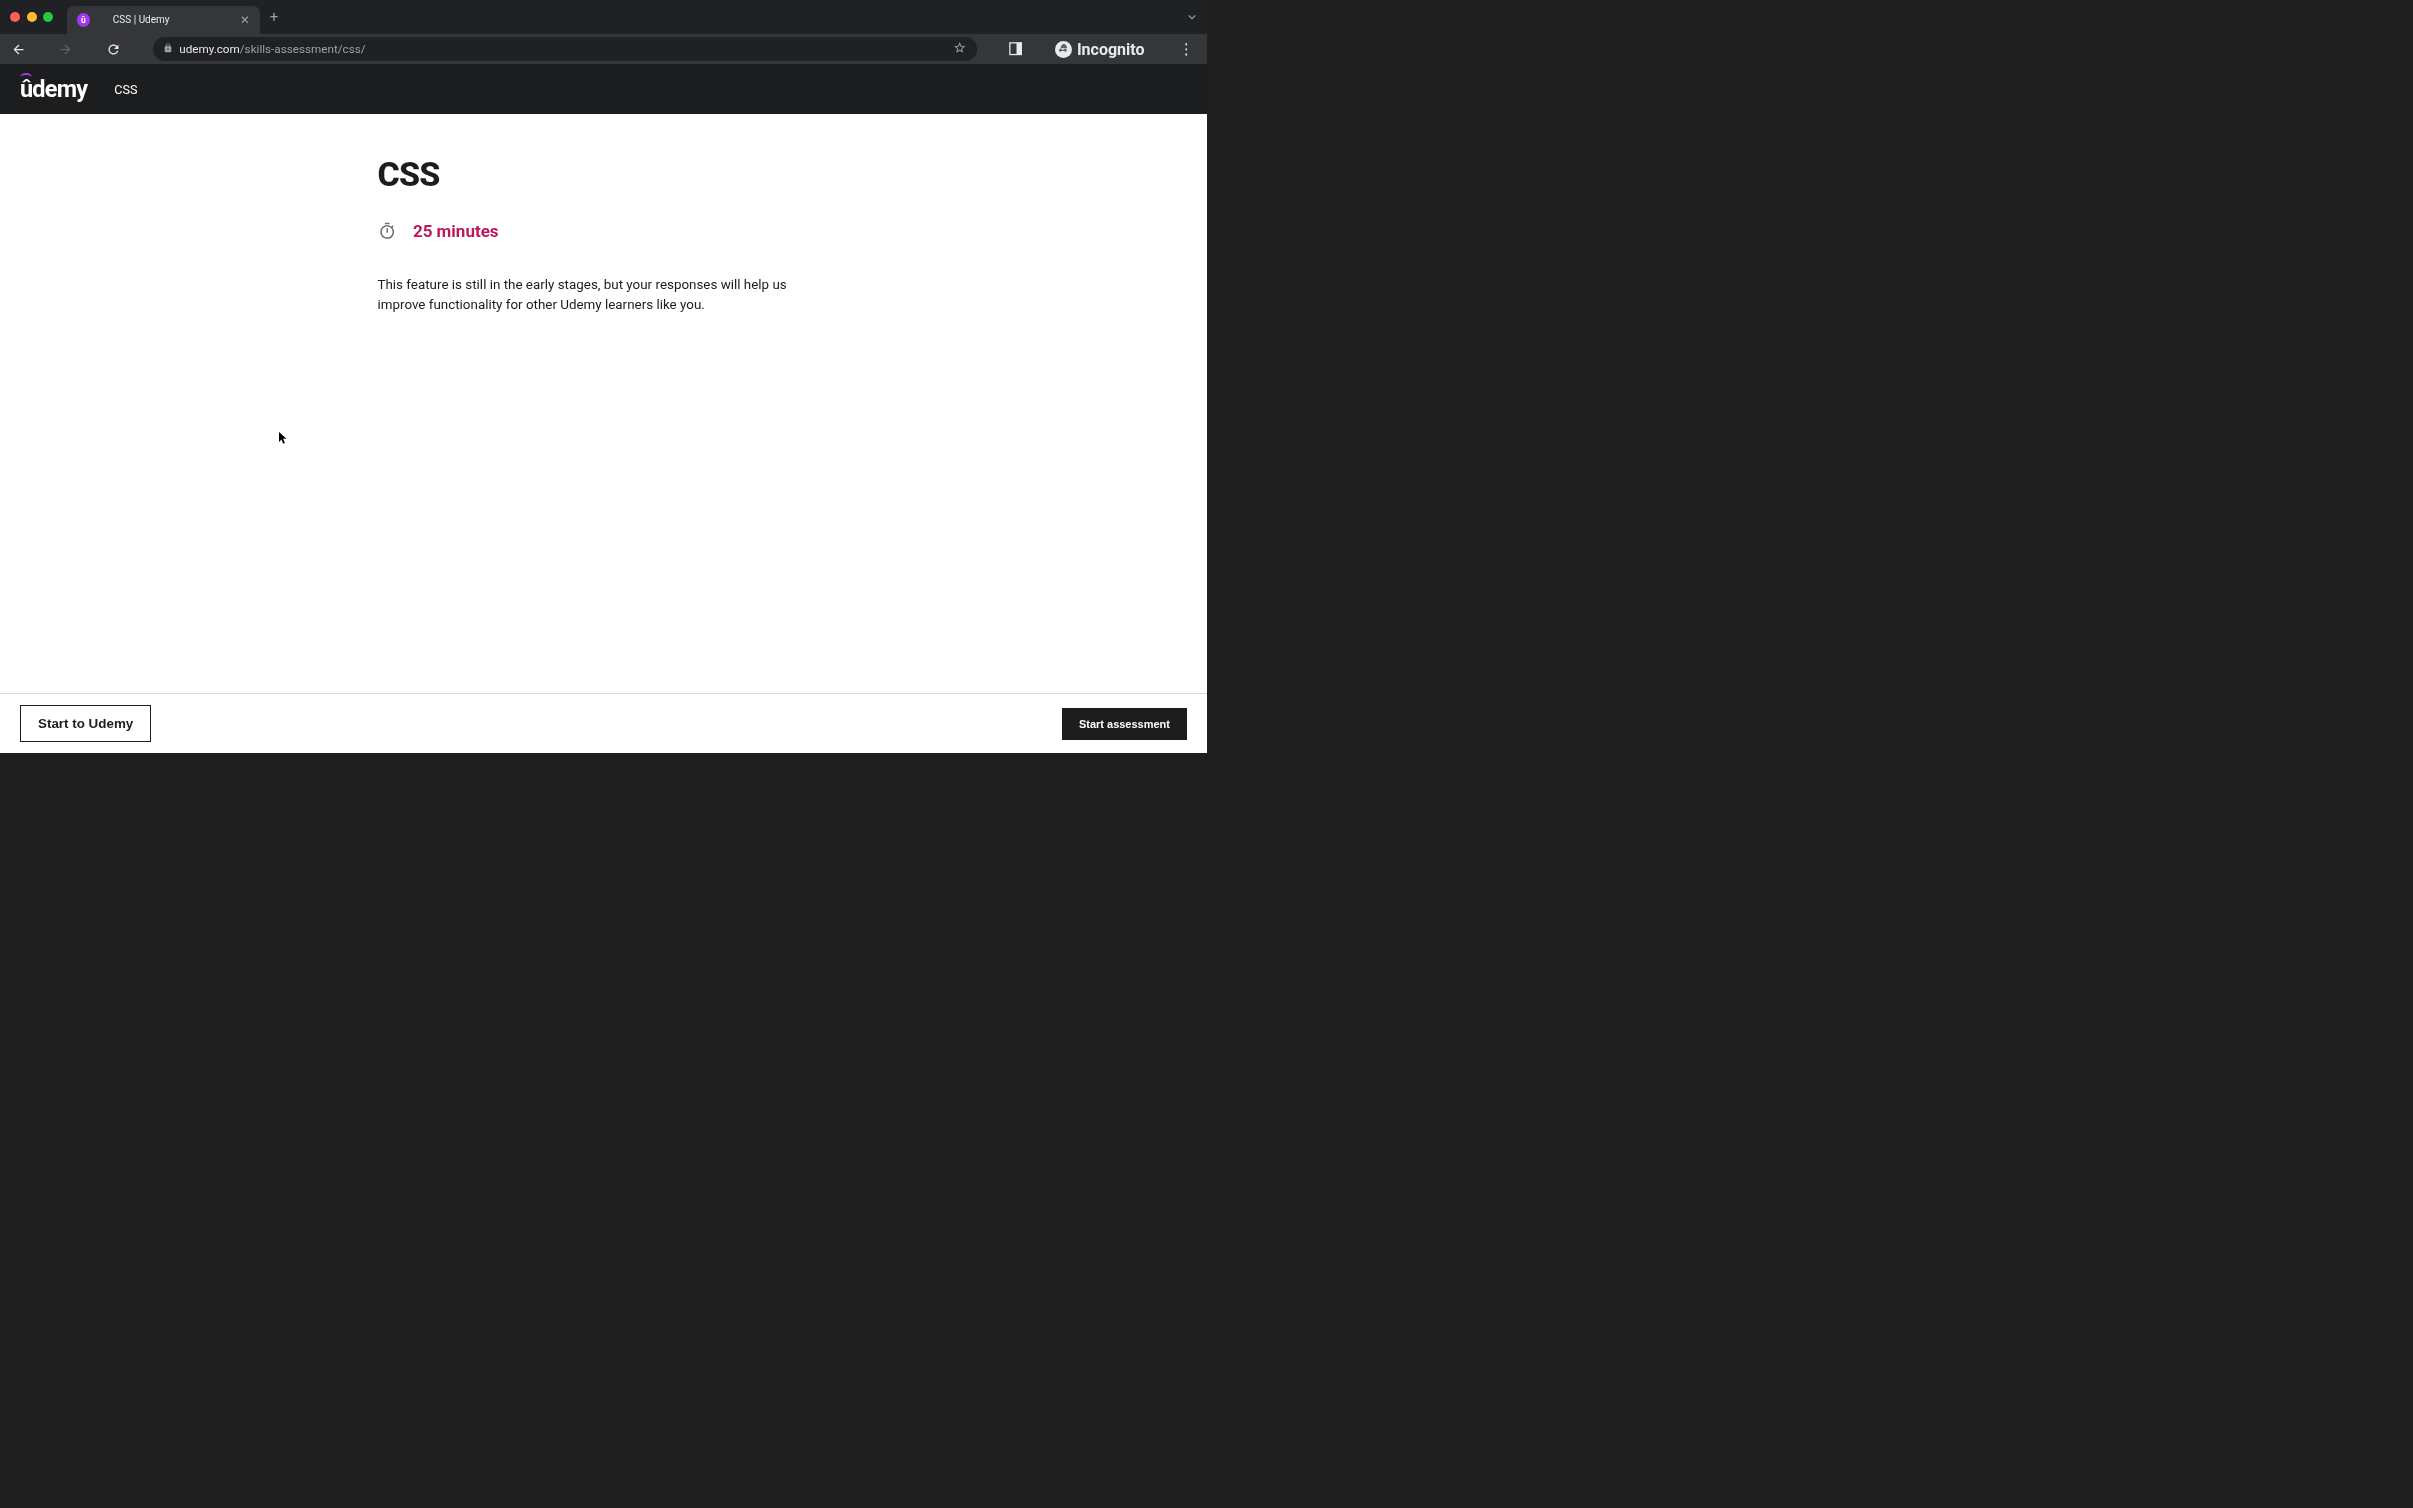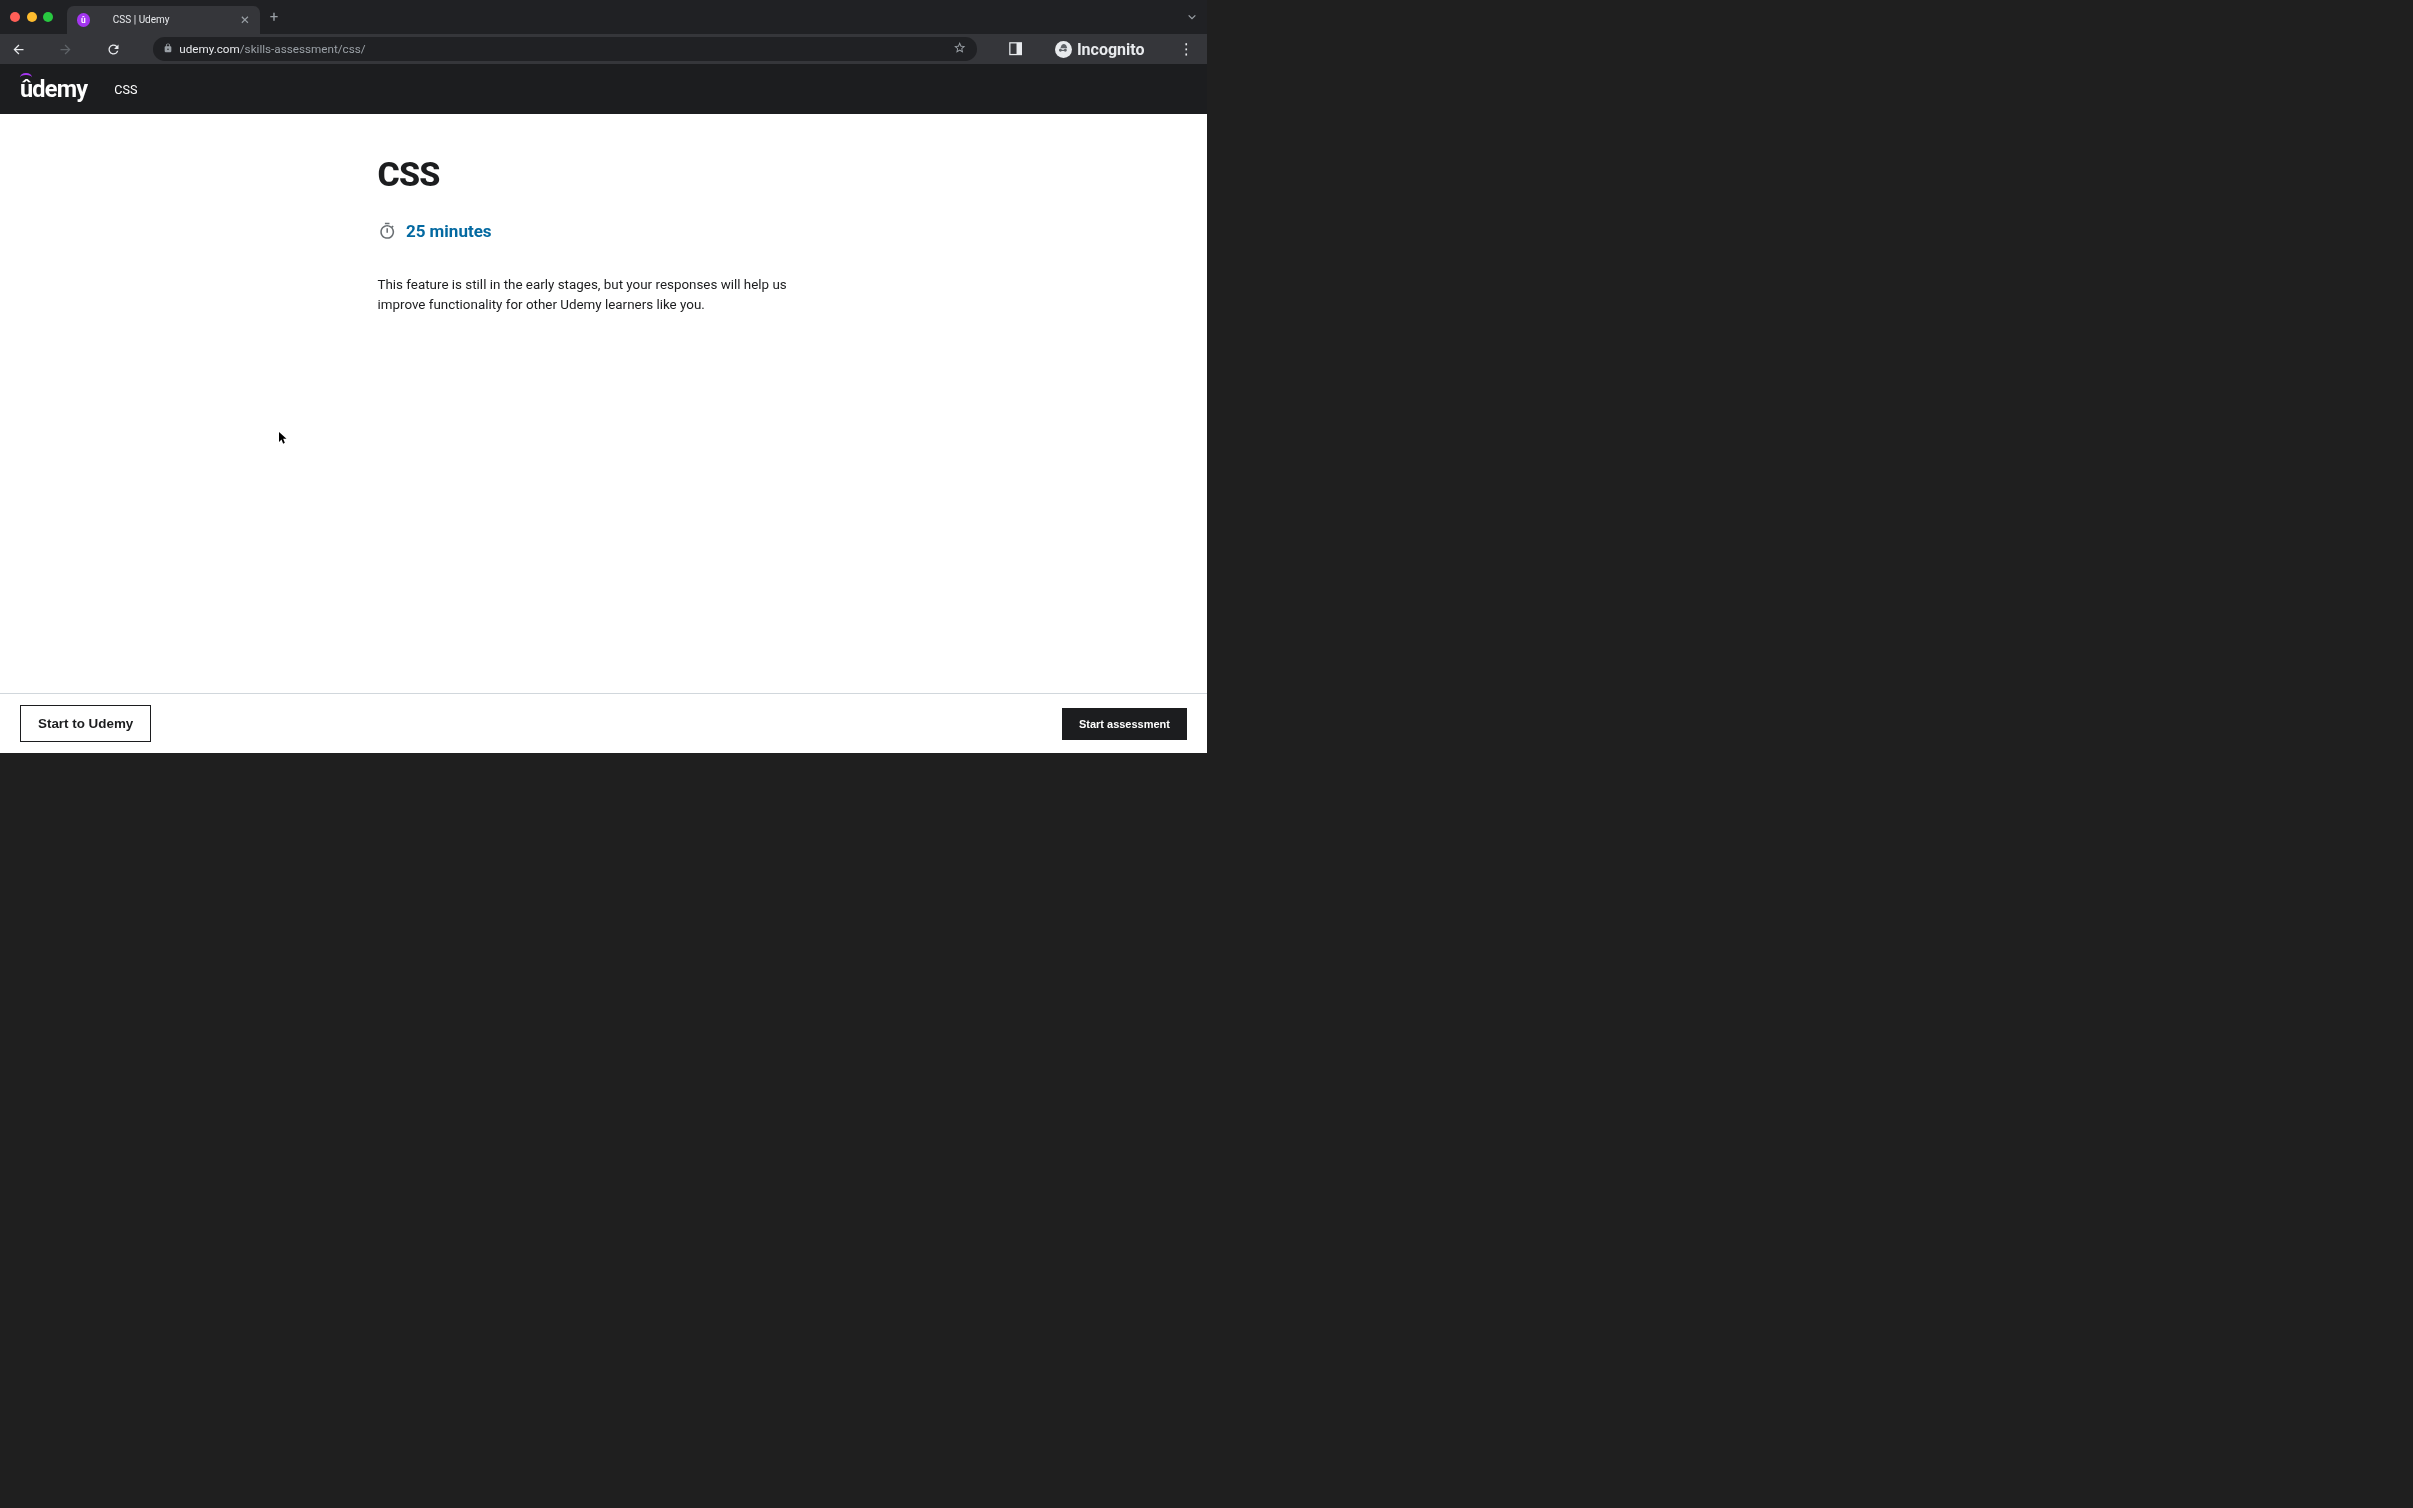--- a/index.html
+++ b/index.html
@@ -257,21 +257,22 @@
     
     .timer-icon {
       width: 18.4px;
       height: 18.4px;
       color: #6a6f73;
     }
     
     .duration-text {
       font-size: 17px;
       font-weight: 700;
-      color: #0369a1;
+      color: #be185d;
+      margin-left: 7px;
     }
     
     .description p {
       font-size: 13.4px;
       line-height: 1.5;
       color: #1c1d1f;
       margin-bottom: 10px;
     }
     
     .page-footer {

